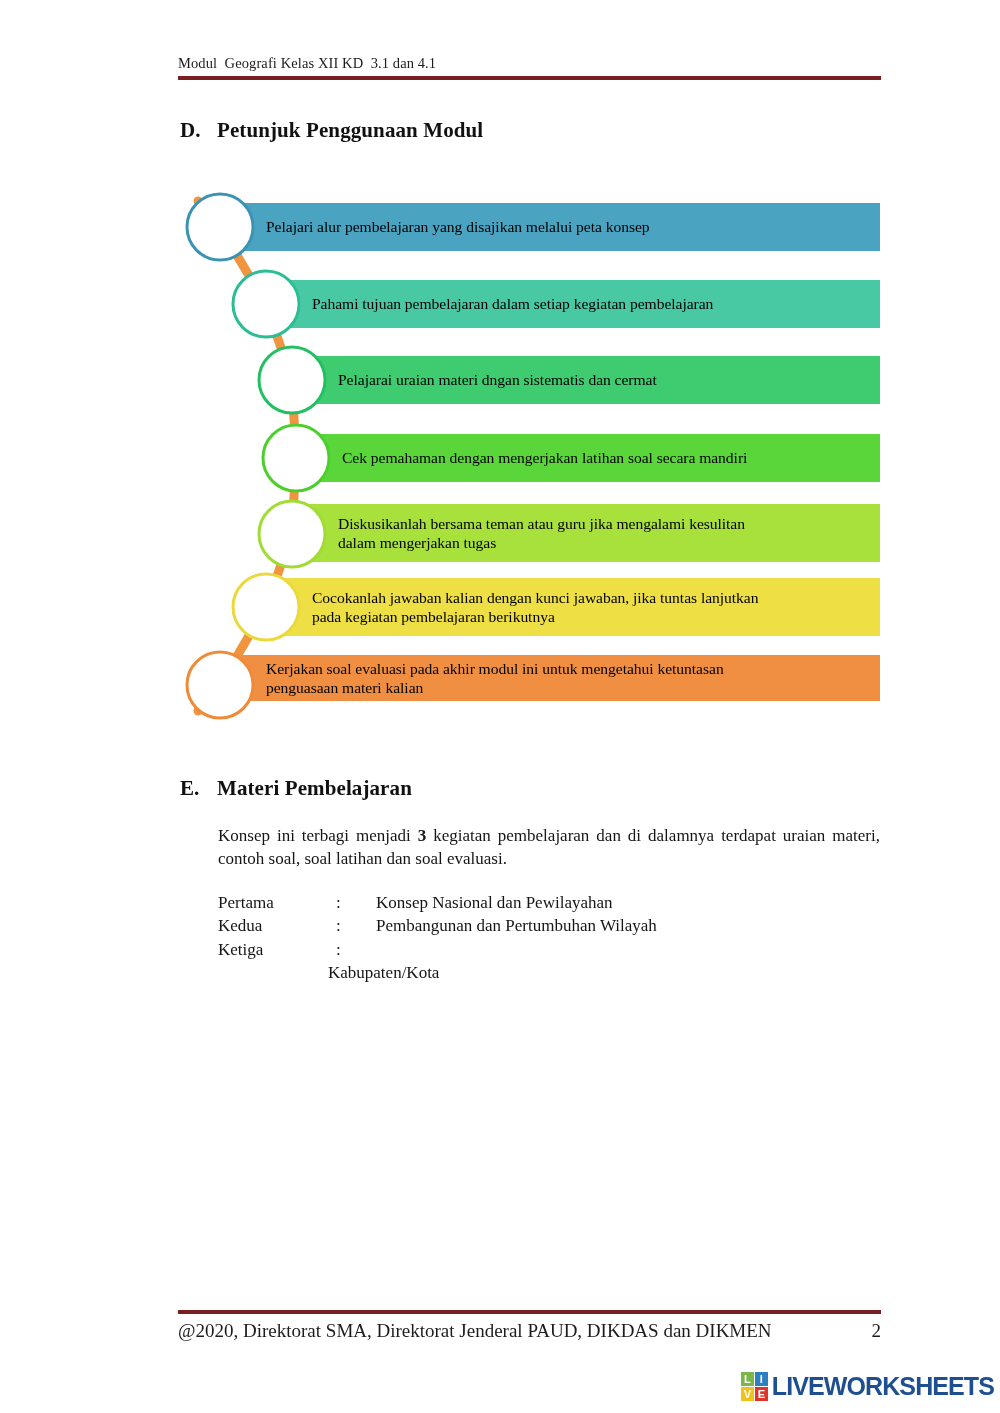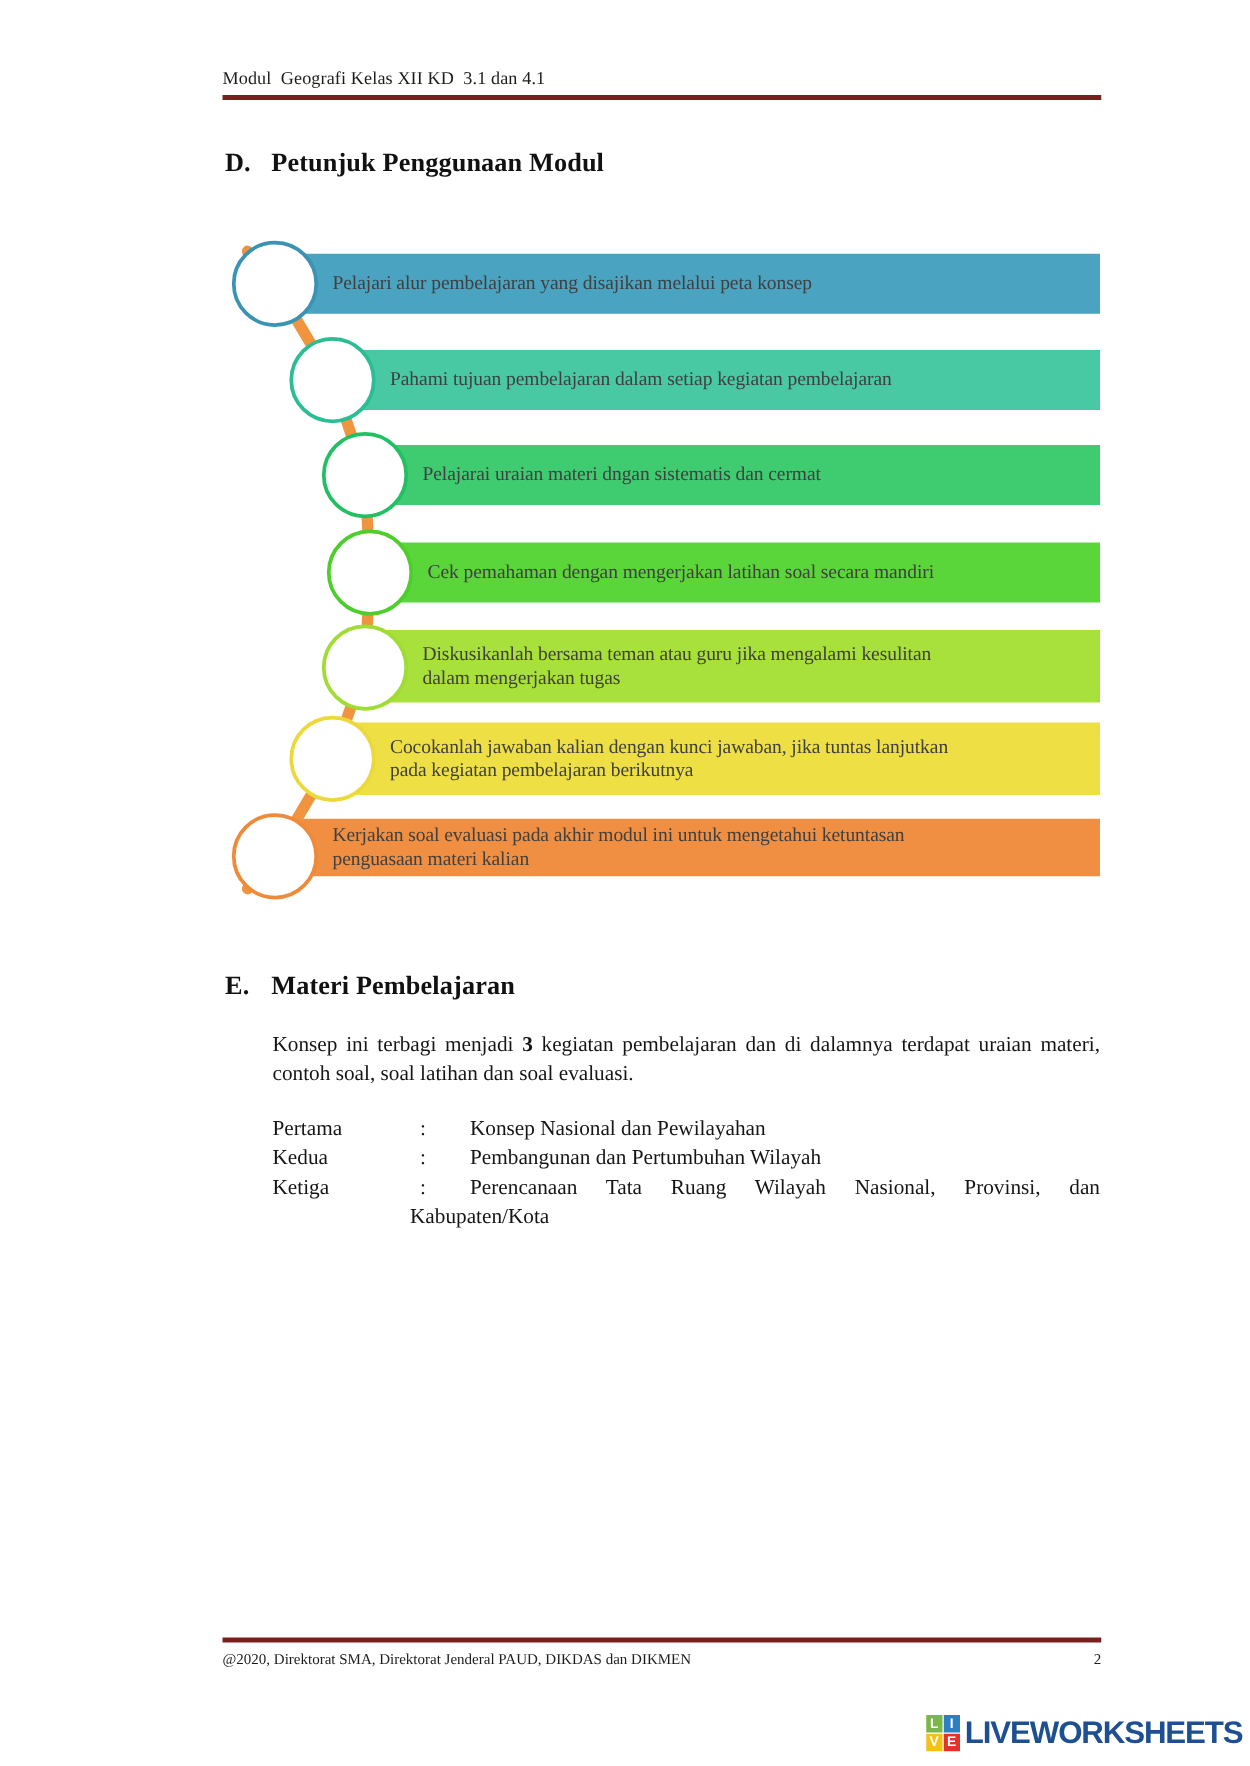--- a/index.html
+++ b/index.html
@@ -85,21 +85,21 @@
     position: absolute;
     box-sizing: border-box;
     display: flex;
     align-items: center;
     padding-left: 0;
   }
   .flow-label {
     font-family: "Liberation Serif", serif;
     font-size: 15.6px;
     line-height: 1.22;
-    color: #404040;
+    color: #000000;
     letter-spacing: -0.05px;
     white-space: pre-line;
     position: relative;
     z-index: 4;
   }
 
   
   .para {
     position: absolute;
     left: 218px;
@@ -164,21 +164,21 @@
     height: 4px;
     background: #7a1f1f;
     width: 100%;
   }
   .footer-row {
     display: flex;
     justify-content: space-between;
     align-items: baseline;
     margin-top: 6px;
     font-family: "Liberation Serif", serif;
-    font-size: 12px;
+    font-size: 19px;
     color: #1c1c1c;
     white-space: pre;
   }
 
   
   .lws {
     position: absolute;
     right: 6px;
     top: 1372px;
     display: flex;
@@ -285,23 +285,20 @@
         <span class="list-desc">Konsep Nasional dan Pewilayahan</span>
       </div>
       <div class="list-row">
         <span class="list-term">Kedua</span>
         <span class="list-colon">:</span>
         <span class="list-desc">Pembangunan dan Pertumbuhan Wilayah</span>
       </div>
       <div class="list-row">
         <span class="list-term">Ketiga</span>
         <span class="list-colon">:</span>
-        <span class="list-desc justify">
-          <span class="first-line">Perencanaan Tata Ruang Wilayah Nasional, Provinsi, dan</span>
-        </span>
       </div>
       <div class="list-cont">Kabupaten/Kota</div>
     </div>
 
   <div class="footer">
     <div class="footer-rule"></div>
     <div class="footer-row">
       <span>@2020, Direktorat SMA, Direktorat Jenderal PAUD, DIKDAS dan DIKMEN</span>
       <span>2</span>
     </div>

